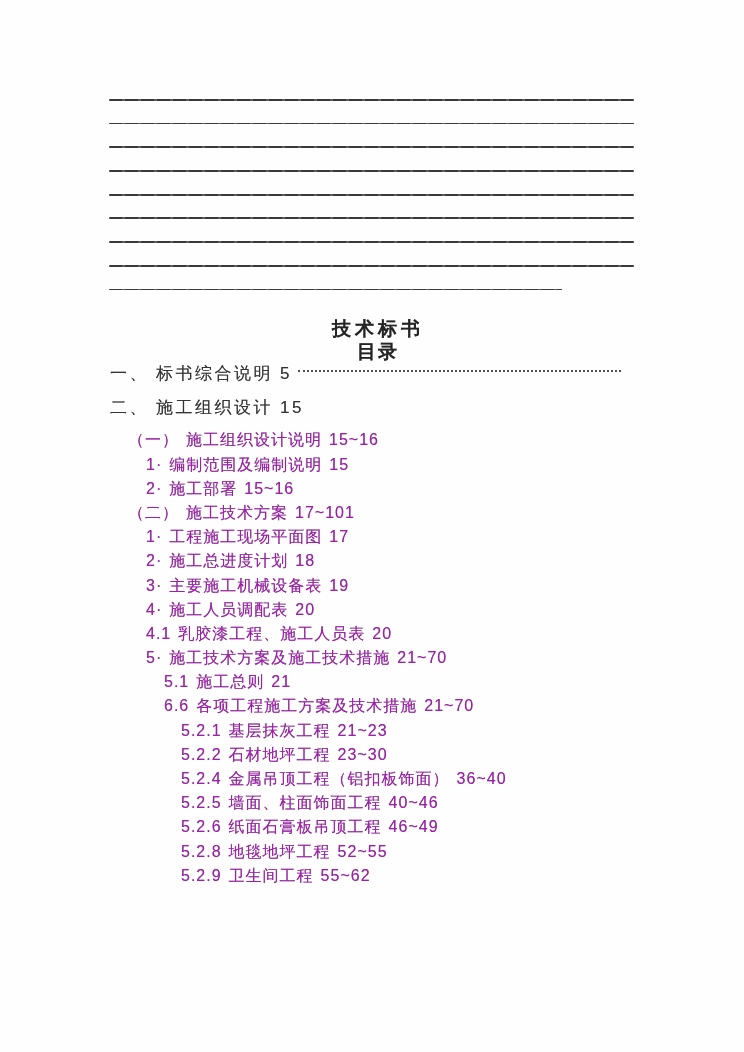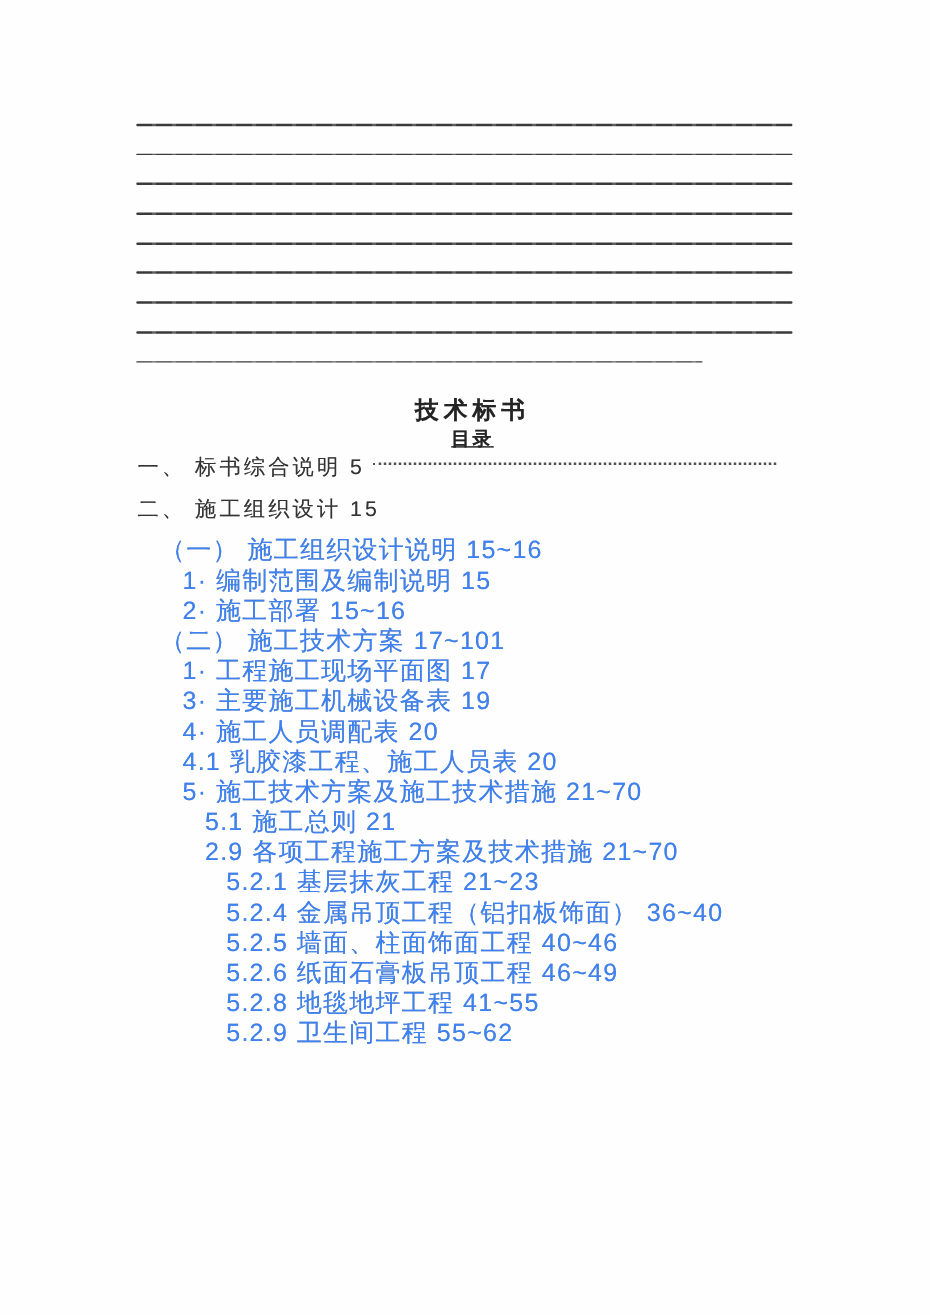--- a/index.html
+++ b/index.html
@@ -46,40 +46,39 @@
     color: #242424;
     text-indent: 12px;
     margin-top: 16px;
   }
   .doc-title {
     font-size: 19px;
     letter-spacing: 4px;
     line-height: 23px;
   }
   .toc-heading {
-    font-size: 15px;
+    font-size: 19px;
     letter-spacing: 2px;
     line-height: 24px;
-    text-decoration: underline;
   }
 
   
   .toc {
     position: absolute;
     left: 110px;
     top: 362px;
     width: 524px;
   }
   .toc-item {
-    font-size: 20px;
+    font-size: 16px;
     letter-spacing: 1px;
     line-height: 24.2px;
     height: 24.2px;
     white-space: nowrap;
-    color: #3b82f6;
+    color: #a21caf;
   }
   .toc-item.lvl0 { font-size: 17px; letter-spacing: 2.5px; padding-left: 0; color: #343434; }
   .toc-item.lvl1 { padding-left: 18px; }
   .toc-item.lvl2 { padding-left: 36px; }
   .toc-item.lvl3 { padding-left: 54px; }
   .toc-item.lvl4 { padding-left: 71px; }
 
   .toc-num   { margin-right: 7px; flex: none; }
   .toc-label { flex: none; }
   .toc-pages { margin-left: 7px; flex: none; }
@@ -122,27 +121,29 @@
         <span class="toc-label">标书综合说明</span>
         <span class="toc-pages">5</span>
         <span class="leader"></span>
       </div>
       <div class="toc-item lvl0" style="margin-top: 10px;"><span class="toc-num">二、</span><span class="toc-label">施工组织设计</span><span class="toc-pages">15</span></div>
       <div class="toc-item lvl1" style="margin-top: 8px;"><span class="toc-num">（一）</span><span class="toc-label">施工组织设计说明</span><span class="toc-pages">15~16</span></div>
       <div class="toc-item lvl2"><span class="toc-num">1·</span><span class="toc-label">编制范围及编制说明</span><span class="toc-pages">15</span></div>
       <div class="toc-item lvl2"><span class="toc-num">2·</span><span class="toc-label">施工部署</span><span class="toc-pages">15~16</span></div>
       <div class="toc-item lvl1"><span class="toc-num">（二）</span><span class="toc-label">施工技术方案</span><span class="toc-pages">17~101</span></div>
       <div class="toc-item lvl2"><span class="toc-num">1·</span><span class="toc-label">工程施工现场平面图</span><span class="toc-pages">17</span></div>
+      <div class="toc-item lvl2"><span class="toc-num">2·</span><span class="toc-label">施工总进度计划</span><span class="toc-pages">18</span></div>
       <div class="toc-item lvl2"><span class="toc-num">3·</span><span class="toc-label">主要施工机械设备表</span><span class="toc-pages">19</span></div>
       <div class="toc-item lvl2"><span class="toc-num">4·</span><span class="toc-label">施工人员调配表</span><span class="toc-pages">20</span></div>
       <div class="toc-item lvl2"><span class="toc-num">4.1</span><span class="toc-label">乳胶漆工程、施工人员表</span><span class="toc-pages">20</span></div>
       <div class="toc-item lvl2"><span class="toc-num">5·</span><span class="toc-label">施工技术方案及施工技术措施</span><span class="toc-pages">21~70</span></div>
       <div class="toc-item lvl3"><span class="toc-num">5.1</span><span class="toc-label">施工总则</span><span class="toc-pages">21</span></div>
-      <div class="toc-item lvl3"><span class="toc-num">2.9</span><span class="toc-label">各项工程施工方案及技术措施</span><span class="toc-pages">21~70</span></div>
+      <div class="toc-item lvl3"><span class="toc-num">6.6</span><span class="toc-label">各项工程施工方案及技术措施</span><span class="toc-pages">21~70</span></div>
       <div class="toc-item lvl4"><span class="toc-num">5.2.1</span><span class="toc-label">基层抹灰工程</span><span class="toc-pages">21~23</span></div>
+      <div class="toc-item lvl4"><span class="toc-num">5.2.2</span><span class="toc-label">石材地坪工程</span><span class="toc-pages">23~30</span></div>
       <div class="toc-item lvl4"><span class="toc-num">5.2.4</span><span class="toc-label">金属吊顶工程（铝扣板饰面）</span><span class="toc-pages">36~40</span></div>
       <div class="toc-item lvl4"><span class="toc-num">5.2.5</span><span class="toc-label">墙面、柱面饰面工程</span><span class="toc-pages">40~46</span></div>
       <div class="toc-item lvl4"><span class="toc-num">5.2.6</span><span class="toc-label">纸面石膏板吊顶工程</span><span class="toc-pages">46~49</span></div>
-      <div class="toc-item lvl4"><span class="toc-num">5.2.8</span><span class="toc-label">地毯地坪工程</span><span class="toc-pages">41~55</span></div>
+      <div class="toc-item lvl4"><span class="toc-num">5.2.8</span><span class="toc-label">地毯地坪工程</span><span class="toc-pages">52~55</span></div>
       <div class="toc-item lvl4"><span class="toc-num">5.2.9</span><span class="toc-label">卫生间工程</span><span class="toc-pages">55~62</span></div>
     </div>
 
 </div>
 
 </body></html>

